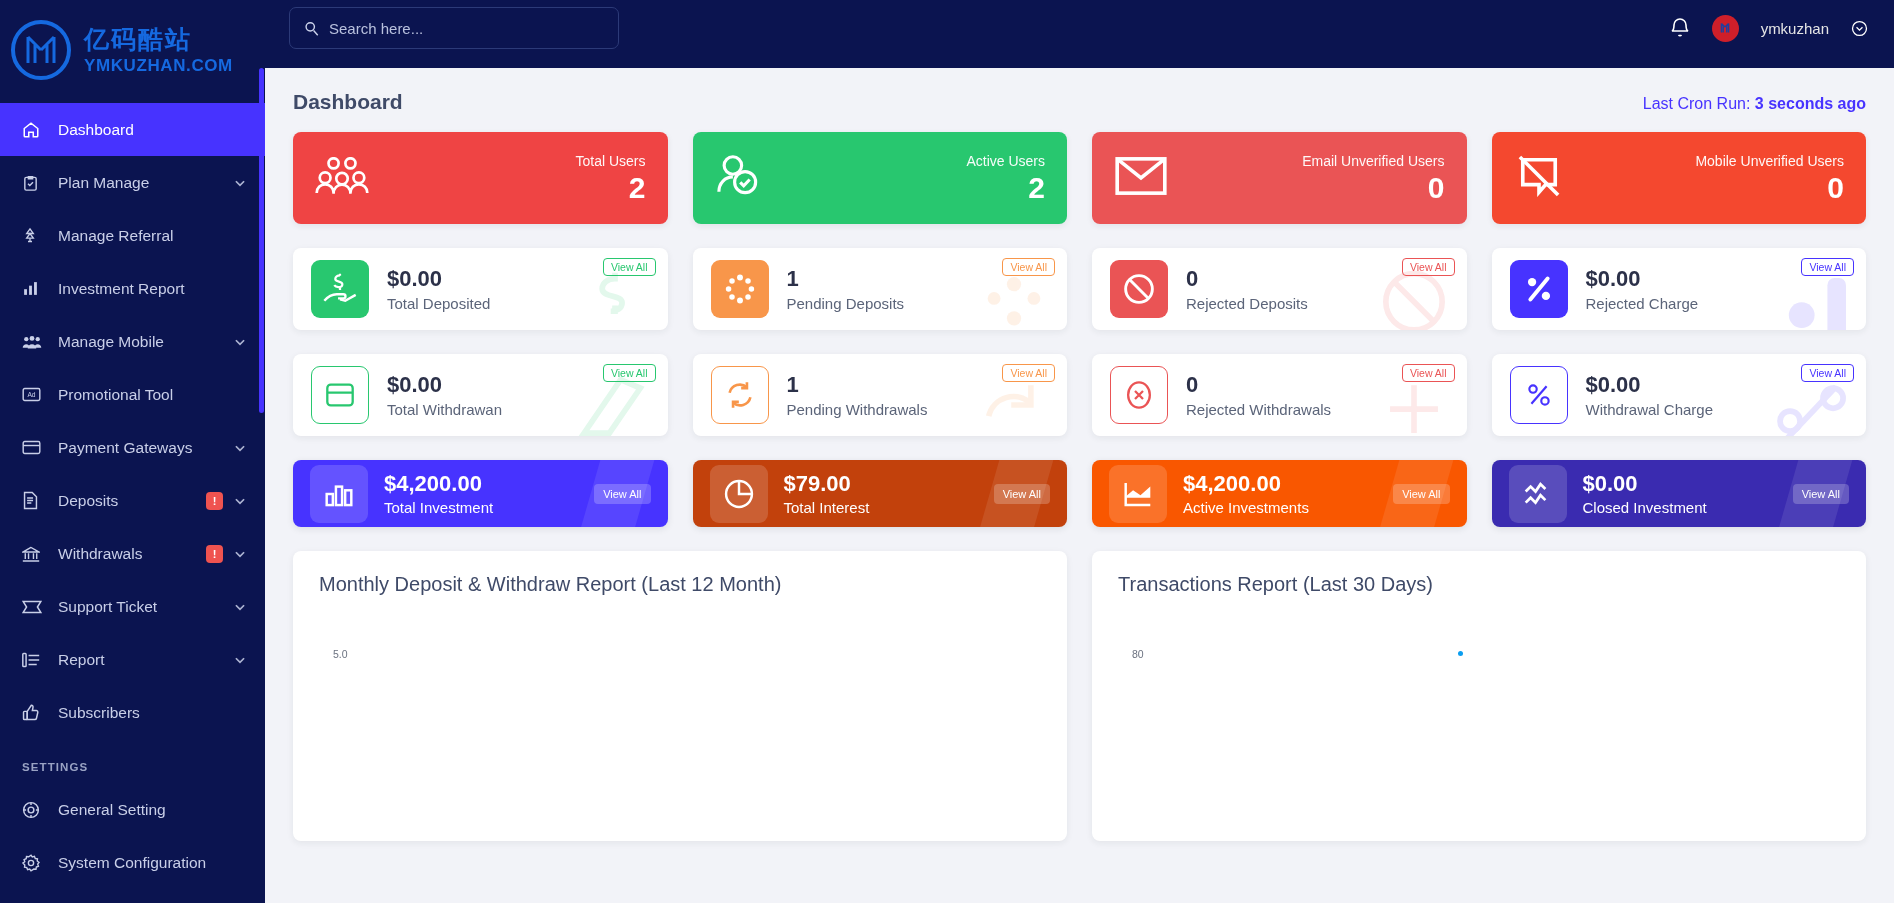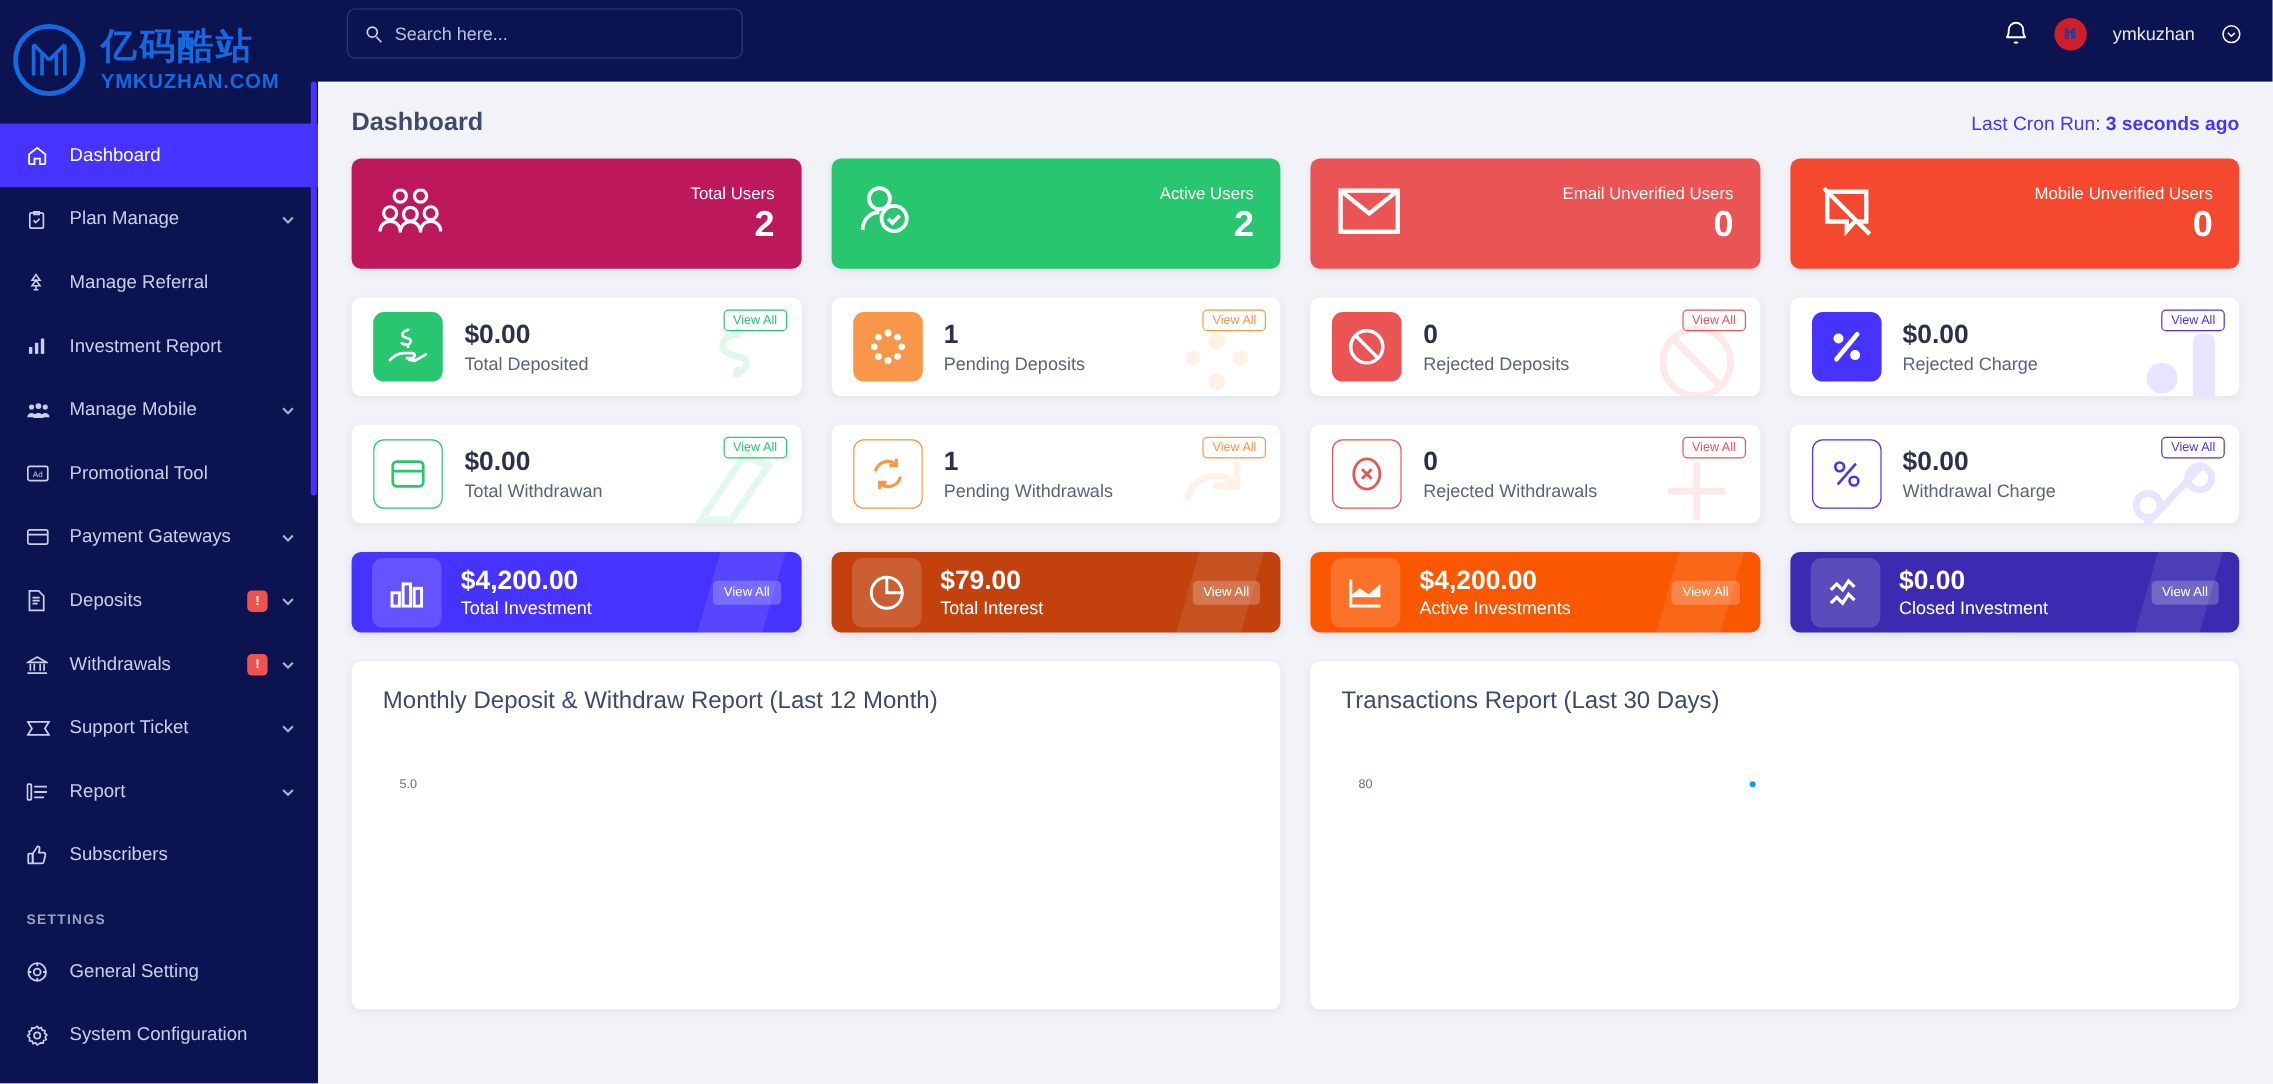--- a/index.html
+++ b/index.html
@@ -21,21 +21,21 @@
   }
   .brand {
     height: 100px;
     display: flex; align-items: center;
     padding-left: 8px;
     gap: 10px;
   }
   .brand-mark { width: 66px; height: 66px; flex-shrink: 0; }
   .brand-text { display: flex; flex-direction: column; line-height: 1; }
   .brand-cn {
-    font-size: 30px; font-weight: bold; color: #1569e0;
+    font-size: 25px; font-weight: bold; color: #1569e0;
     letter-spacing: 2px;
     font-family: "DejaVu Sans", sans-serif;
   }
   .brand-en {
     font-size: 17px; font-weight: bold; color: #1569e0;
     letter-spacing: 0.6px; margin-top: 5px;
   }
   .nav { padding-top: 3px; }
   .nav-item {
     display: flex; align-items: center;
@@ -435,21 +435,21 @@
     <div class="page-head">
       <h1 class="page-title">Dashboard</h1>
       <div class="cron">
         <span>Last Cron Run:</span>
         <b>3 seconds ago</b>
       </div>
     </div>
 
     <div class="row">
       <div class="col">
-        <div class="stat-card" style="background:#be185d">
+        <div class="stat-card" style="background:#ef4444">
           <span class="stat-ico">
             <svg width="54" height="38" viewBox="0 0 32 22" fill="currentColor" stroke="none" style="color:#fff">
                 <circle cx="11" cy="3.5" r="3" fill="none" stroke="#fff" stroke-width="1.6"></circle>
                 <circle cx="21" cy="3.5" r="3" fill="none" stroke="#fff" stroke-width="1.6"></circle>
                 <circle cx="6" cy="12" r="3.2" fill="none" stroke="#fff" stroke-width="1.6"></circle>
                 <circle cx="16" cy="12.5" r="3.4" fill="none" stroke="#fff" stroke-width="1.6"></circle>
                 <circle cx="26" cy="12" r="3.2" fill="none" stroke="#fff" stroke-width="1.6"></circle>
                 <path d="M1 21c0-3 2.2-5 5-5s5 2 5 5M11 21.5c0-3.2 2.2-5.4 5-5.4s5 2.2 5 5.4M21 21c0-3 2.2-5 5-5s5 2 5 5" fill="none" stroke="#fff" stroke-width="1.6"></path>
               </svg>
           </span>

